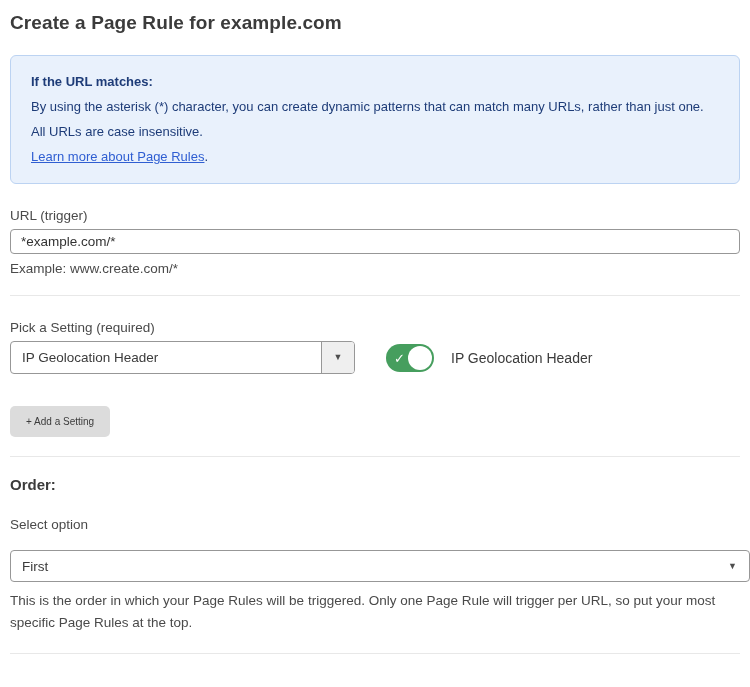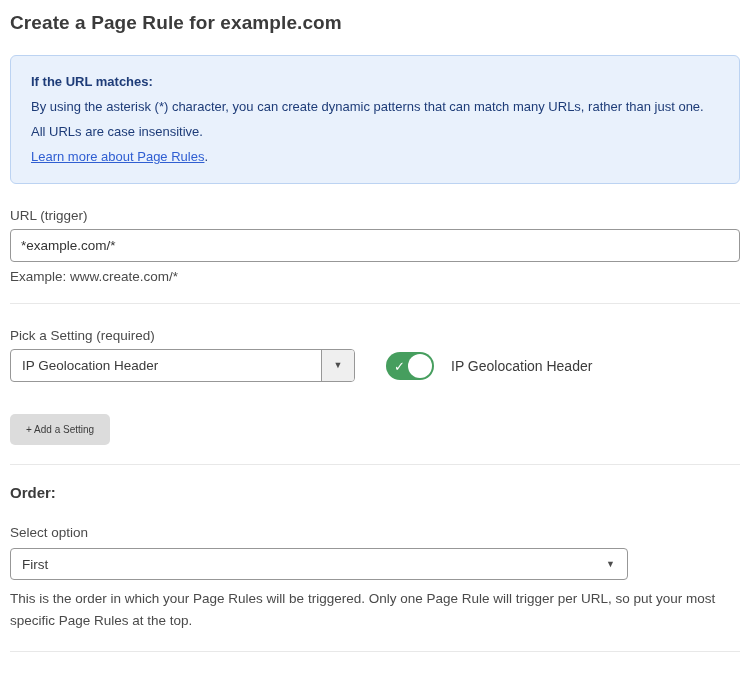--- a/index.html
+++ b/index.html
@@ -39,21 +39,21 @@
   .info-box .info-link-suffix { color: #1e3c78; }
 
   .field-label {
     margin-top: 24px;
     font-size: 13.5px;
     color: #4a4a4a;
   }
   .text-input {
     margin-top: 6px;
     width: 730px;
-    height: 33px;
+    height: 25px;
     border: 1px solid #979797;
     border-radius: 4px;
     padding: 0 10px;
     font-family: "Liberation Sans", sans-serif;
     font-size: 13.5px;
     color: #333333;
     background: #ffffff;
     outline: none;
     display: block;
   }
@@ -160,22 +160,22 @@
     font-family: "Liberation Sans", sans-serif;
     font-size: 10px;
     border-radius: 5px;
     padding: 0 16px;
     height: 31px;
     cursor: pointer;
   }
   .add-setting-btn { margin-top: 32px; }
 
   .full-select {
-    margin-top: 8px;
-    width: 618px;
+    margin-top: 18px;
+    width: 740px;
     height: 32px;
     border: 1px solid #979797;
     border-radius: 4px;
     background: #ffffff;
     display: flex;
     align-items: center;
     padding: 0 12px 0 11px;
     cursor: pointer;
   }
   .full-select .select-value { padding-left: 0; }

